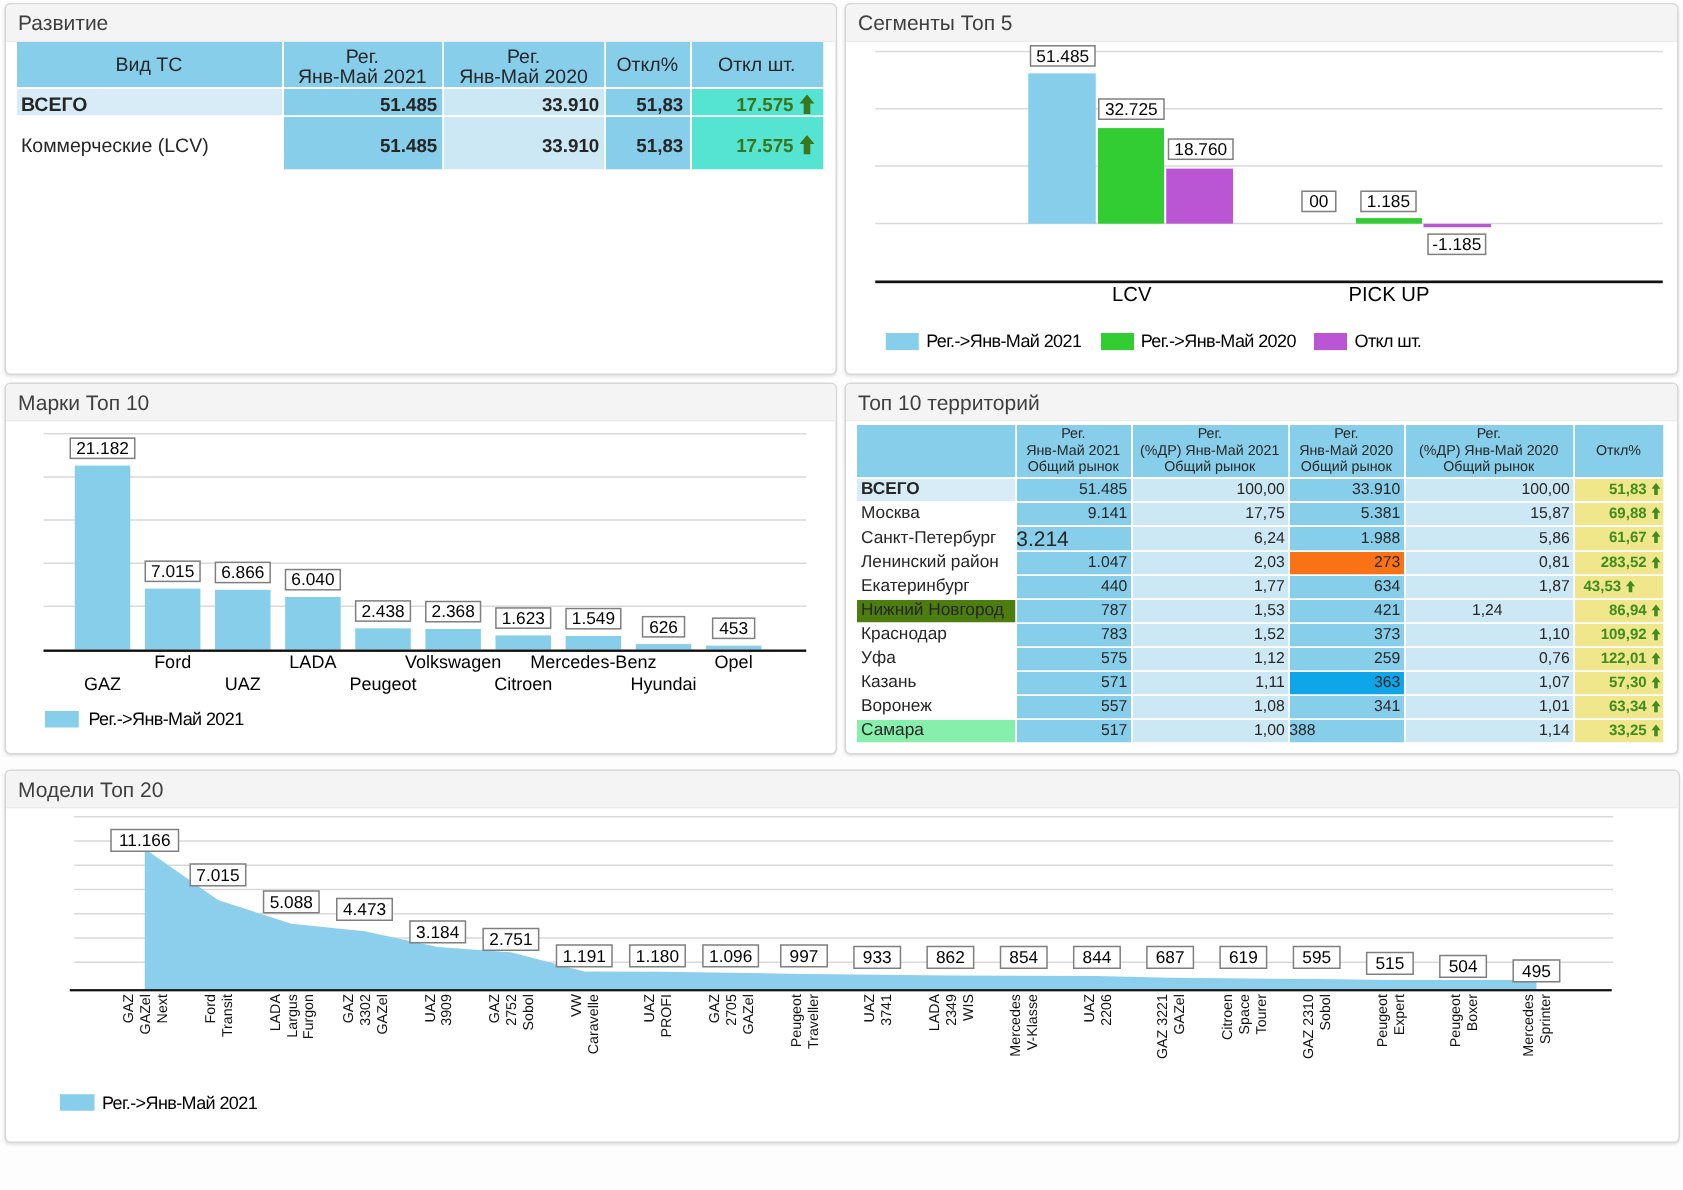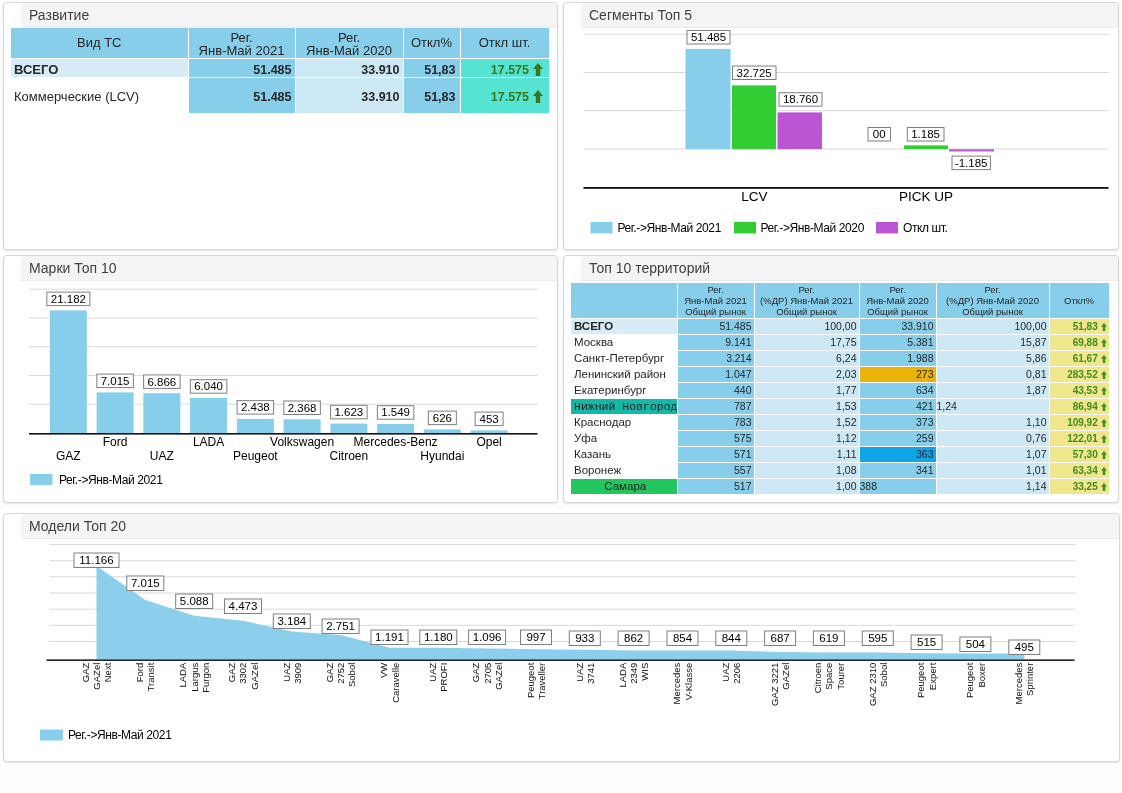--- a/index.html
+++ b/index.html
@@ -1,18 +1,18 @@
 <!DOCTYPE html>
 <html><head>
 <meta charset="utf-8">
 <style>
 html,body{margin:0;padding:0;background:#fdfdfd;}
 body{width:1122px;height:793px;background:#fdfdfd;font-family:"Liberation Sans",sans-serif;position:relative;overflow:hidden;}
 .panel{position:absolute;background:#fff;border:1px solid #d7d7d7;border-radius:4px;box-shadow:0 1px 2px rgba(0,0,0,0.10);}
-.ptitle{position:absolute;left:17px;top:0;right:0;height:24px;background:#f4f4f4;border-bottom:1px solid #ececec;border-radius:4px 4px 0 0;font-size:14px;color:#3f3f3f;line-height:24px;padding-left:8px;}
+.ptitle{position:absolute;left:0;top:0;right:0;height:24px;background:#f4f4f4;border-bottom:1px solid #ececec;border-radius:4px 4px 0 0;font-size:14px;color:#3f3f3f;line-height:24px;padding-left:8px;}
 table{border-collapse:collapse;table-layout:fixed;}
 td{overflow:hidden;white-space:nowrap;}
 svg{position:absolute;left:-1px;top:-1px;}
 .t1 td{border-right:1px solid #fff;border-bottom:1px solid #fff;font-size:13px;color:#262626;padding:0;}
 .t1 tr:nth-child(n+2) td{padding-top:4px;height:14px;line-height:14px;}
 .t1 tr:first-child td{height:26px;}
 .t2 td{border-right:1px solid #fff;border-bottom:1px solid #fff;font-size:11.5px;color:#262626;padding:0;}
 </style>
 </head>
 <body>
@@ -198,54 +198,54 @@
       <td style="background:#87ceeb;text-align:right;padding-right:2px;font-size:10.5px;">9.141</td>
       <td style="background:#cde8f5;text-align:right;padding-right:2px;font-size:10.5px;">17,75</td>
       <td style="background:#87ceeb;text-align:right;padding-right:2px;font-size:10.5px;margin-left:29px;">5.381</td>
       <td style="background:#cde8f5;text-align:right;padding-right:2px;font-size:10.5px;">15,87</td>
       <td style="background:#f0e68c;text-align:right;padding-right:2px;color:#3f8d1e;font-weight:bold;font-size:10px;">69,88 <svg style="position:static;vertical-align:-1px" width="6" height="8" viewBox="0 0 6 8">
               <path d="M3 0 L6 3.8 H4.2 V8 H1.8 V3.8 H0 Z" fill="#3f8d1e"></path>
             </svg></td>
     </tr>
     <tr style="height:16px;">
       <td style="background:#ffffff;padding-left:3px;">Санкт-Петербург</td>
-      <td style="background:#87ceeb;text-align:right;padding-right:2px;font-size:10px;">3.214</td>
+      <td style="background:#87ceeb;text-align:left;padding-right:2px;font-size:14px;">3.214</td>
       <td style="background:#cde8f5;text-align:right;padding-right:2px;font-size:10.5px;">6,24</td>
       <td style="background:#87ceeb;text-align:right;padding-right:2px;font-size:10.5px;">1.988</td>
       <td style="background:#cde8f5;text-align:right;padding-right:2px;font-size:10.5px;">5,86</td>
       <td style="background:#f0e68c;text-align:right;padding-right:2px;color:#3f8d1e;font-weight:bold;font-size:10px;">61,67 <svg style="position:static;vertical-align:-1px" width="6" height="8" viewBox="0 0 6 8">
               <path d="M3 0 L6 3.8 H4.2 V8 H1.8 V3.8 H0 Z" fill="#3f8d1e"></path>
             </svg></td>
     </tr>
     <tr style="height:16px;">
       <td style="background:#ffffff;padding-left:3px;">Ленинский район</td>
       <td style="background:#87ceeb;text-align:right;padding-right:2px;font-size:10.5px;">1.047</td>
       <td style="background:#cde8f5;text-align:right;padding-right:2px;font-size:10.5px;">2,03</td>
-      <td style="background:#eab308;text-align:right;padding-right:2px;font-size:10.5px;margin-top:12px;">273</td>
+      <td style="background:#f97316;text-align:right;padding-right:2px;font-size:10.5px;margin-top:12px;">273</td>
       <td style="background:#cde8f5;text-align:right;padding-right:2px;font-size:10.5px;">0,81</td>
       <td style="background:#f0e68c;text-align:right;padding-right:2px;color:#3f8d1e;font-weight:bold;font-size:10px;">283,52 <svg style="position:static;vertical-align:-1px" width="6" height="8" viewBox="0 0 6 8">
               <path d="M3 0 L6 3.8 H4.2 V8 H1.8 V3.8 H0 Z" fill="#3f8d1e"></path>
             </svg></td>
     </tr>
     <tr style="height:16px;">
       <td style="background:#ffffff;padding-left:3px;">Екатеринбург</td>
       <td style="background:#87ceeb;text-align:right;padding-right:2px;font-size:10.5px;">440</td>
       <td style="background:#cde8f5;text-align:right;padding-right:2px;font-size:10.5px;">1,77</td>
       <td style="background:#87ceeb;text-align:right;padding-right:2px;font-size:10.5px;">634</td>
       <td style="background:#cde8f5;text-align:right;padding-right:2px;font-size:10.5px;">1,87</td>
-      <td style="background:#f0e68c;text-align:right;padding-right:2px;color:#3f8d1e;font-weight:bold;font-size:10px;">43,53 <svg style="position:static;vertical-align:-1px" width="6" height="8" viewBox="0 0 6 8">
-              <path d="M3 0 L6 3.8 H4.2 V8 H1.8 V3.8 H0 Z" fill="#3f8d1e"></path>
-            </svg></td>
-    </tr>
-    <tr style="height:16px;">
-      <td style="background:#14b8a6;padding-left:3px;font-family:Liberation Mono, monospace;">Нижний Новгород</td>
+      <td style="background:#f0e68c;text-align:right;padding-right:19px;color:#3f8d1e;font-weight:bold;font-size:10px;">43,53 <svg style="position:static;vertical-align:-1px" width="6" height="8" viewBox="0 0 6 8">
+              <path d="M3 0 L6 3.8 H4.2 V8 H1.8 V3.8 H0 Z" fill="#3f8d1e"></path>
+            </svg></td>
+    </tr>
+    <tr style="height:16px;">
+      <td style="background:#4d7c0f;padding-left:3px;">Нижний Новгород</td>
       <td style="background:#87ceeb;text-align:right;padding-right:2px;font-size:10.5px;">787</td>
       <td style="background:#cde8f5;text-align:right;padding-right:2px;font-size:10.5px;">1,53</td>
       <td style="background:#87ceeb;text-align:right;padding-right:2px;font-size:10.5px;">421</td>
-      <td style="background:#cde8f5;text-align:left;padding-right:2px;font-size:10.5px;">1,24</td>
+      <td style="background:#cde8f5;text-align:center;padding-right:2px;font-size:10.5px;">1,24</td>
       <td style="background:#f0e68c;text-align:right;padding-right:2px;color:#3f8d1e;font-weight:bold;font-size:10px;">86,94 <svg style="position:static;vertical-align:-1px" width="6" height="8" viewBox="0 0 6 8">
               <path d="M3 0 L6 3.8 H4.2 V8 H1.8 V3.8 H0 Z" fill="#3f8d1e"></path>
             </svg></td>
     </tr>
     <tr style="height:16px;">
       <td style="background:#ffffff;padding-left:3px;">Краснодар</td>
       <td style="background:#87ceeb;text-align:right;padding-right:2px;font-size:10.5px;">783</td>
       <td style="background:#cde8f5;text-align:right;padding-right:2px;font-size:10.5px;">1,52</td>
       <td style="background:#87ceeb;text-align:right;padding-right:2px;font-size:10.5px;">373</td>
       <td style="background:#cde8f5;text-align:right;padding-right:2px;font-size:10.5px;">1,10</td>
@@ -277,21 +277,21 @@
       <td style="background:#ffffff;padding-left:3px;">Воронеж</td>
       <td style="background:#87ceeb;text-align:right;padding-right:2px;font-size:10.5px;">557</td>
       <td style="background:#cde8f5;text-align:right;padding-right:2px;font-size:10.5px;">1,08</td>
       <td style="background:#87ceeb;text-align:right;padding-right:2px;font-size:10.5px;">341</td>
       <td style="background:#cde8f5;text-align:right;padding-right:2px;font-size:10.5px;">1,01</td>
       <td style="background:#f0e68c;text-align:right;padding-right:2px;color:#3f8d1e;font-weight:bold;font-size:10px;">63,34 <svg style="position:static;vertical-align:-1px" width="6" height="8" viewBox="0 0 6 8">
               <path d="M3 0 L6 3.8 H4.2 V8 H1.8 V3.8 H0 Z" fill="#3f8d1e"></path>
             </svg></td>
     </tr>
     <tr style="height:16px;">
-      <td style="background:#22c55e;padding-left:3px;text-align:center;">Самара</td>
+      <td style="background:#86efac;padding-left:3px;">Самара</td>
       <td style="background:#87ceeb;text-align:right;padding-right:2px;font-size:10.5px;">517</td>
       <td style="background:#cde8f5;text-align:right;padding-right:2px;font-size:10.5px;">1,00</td>
       <td style="background:#87ceeb;text-align:left;padding-right:2px;font-size:10.5px;">388</td>
       <td style="background:#cde8f5;text-align:right;padding-right:2px;font-size:10.5px;">1,14</td>
       <td style="background:#f0e68c;text-align:right;padding-right:2px;color:#3f8d1e;font-weight:bold;font-size:10px;">33,25 <svg style="position:static;vertical-align:-1px" width="6" height="8" viewBox="0 0 6 8">
               <path d="M3 0 L6 3.8 H4.2 V8 H1.8 V3.8 H0 Z" fill="#3f8d1e"></path>
             </svg></td>
     </tr>
   </tbody>
     </table>

